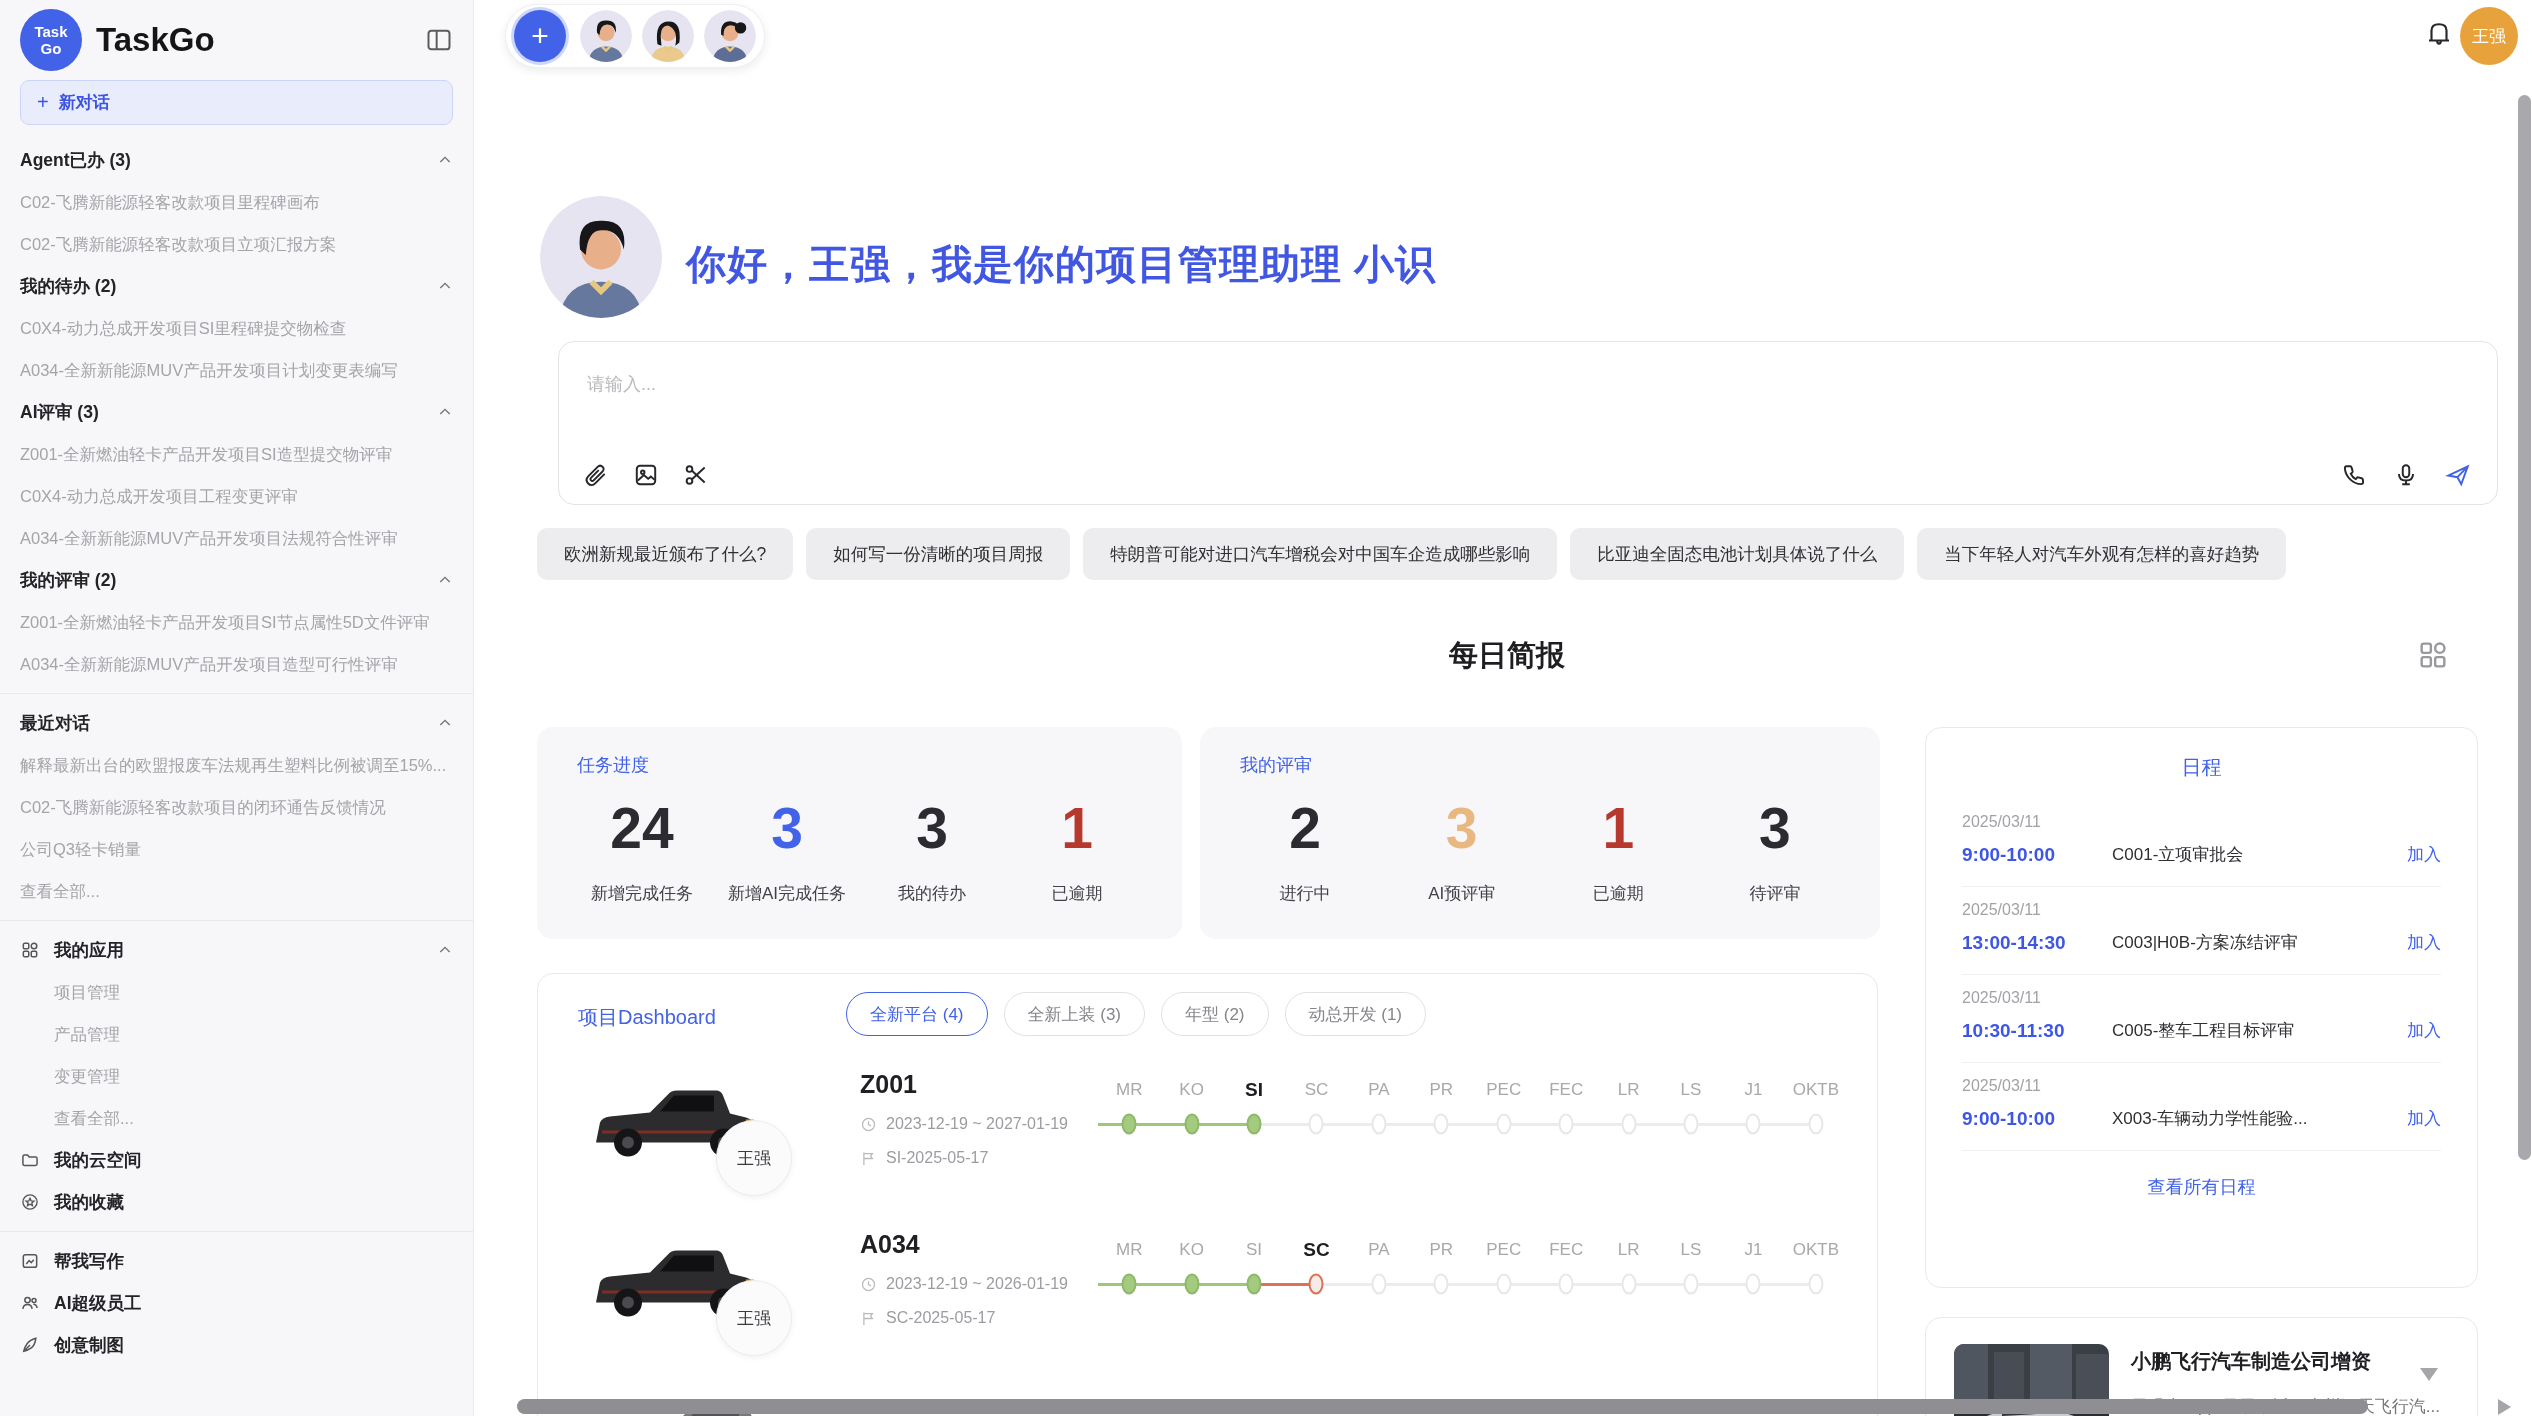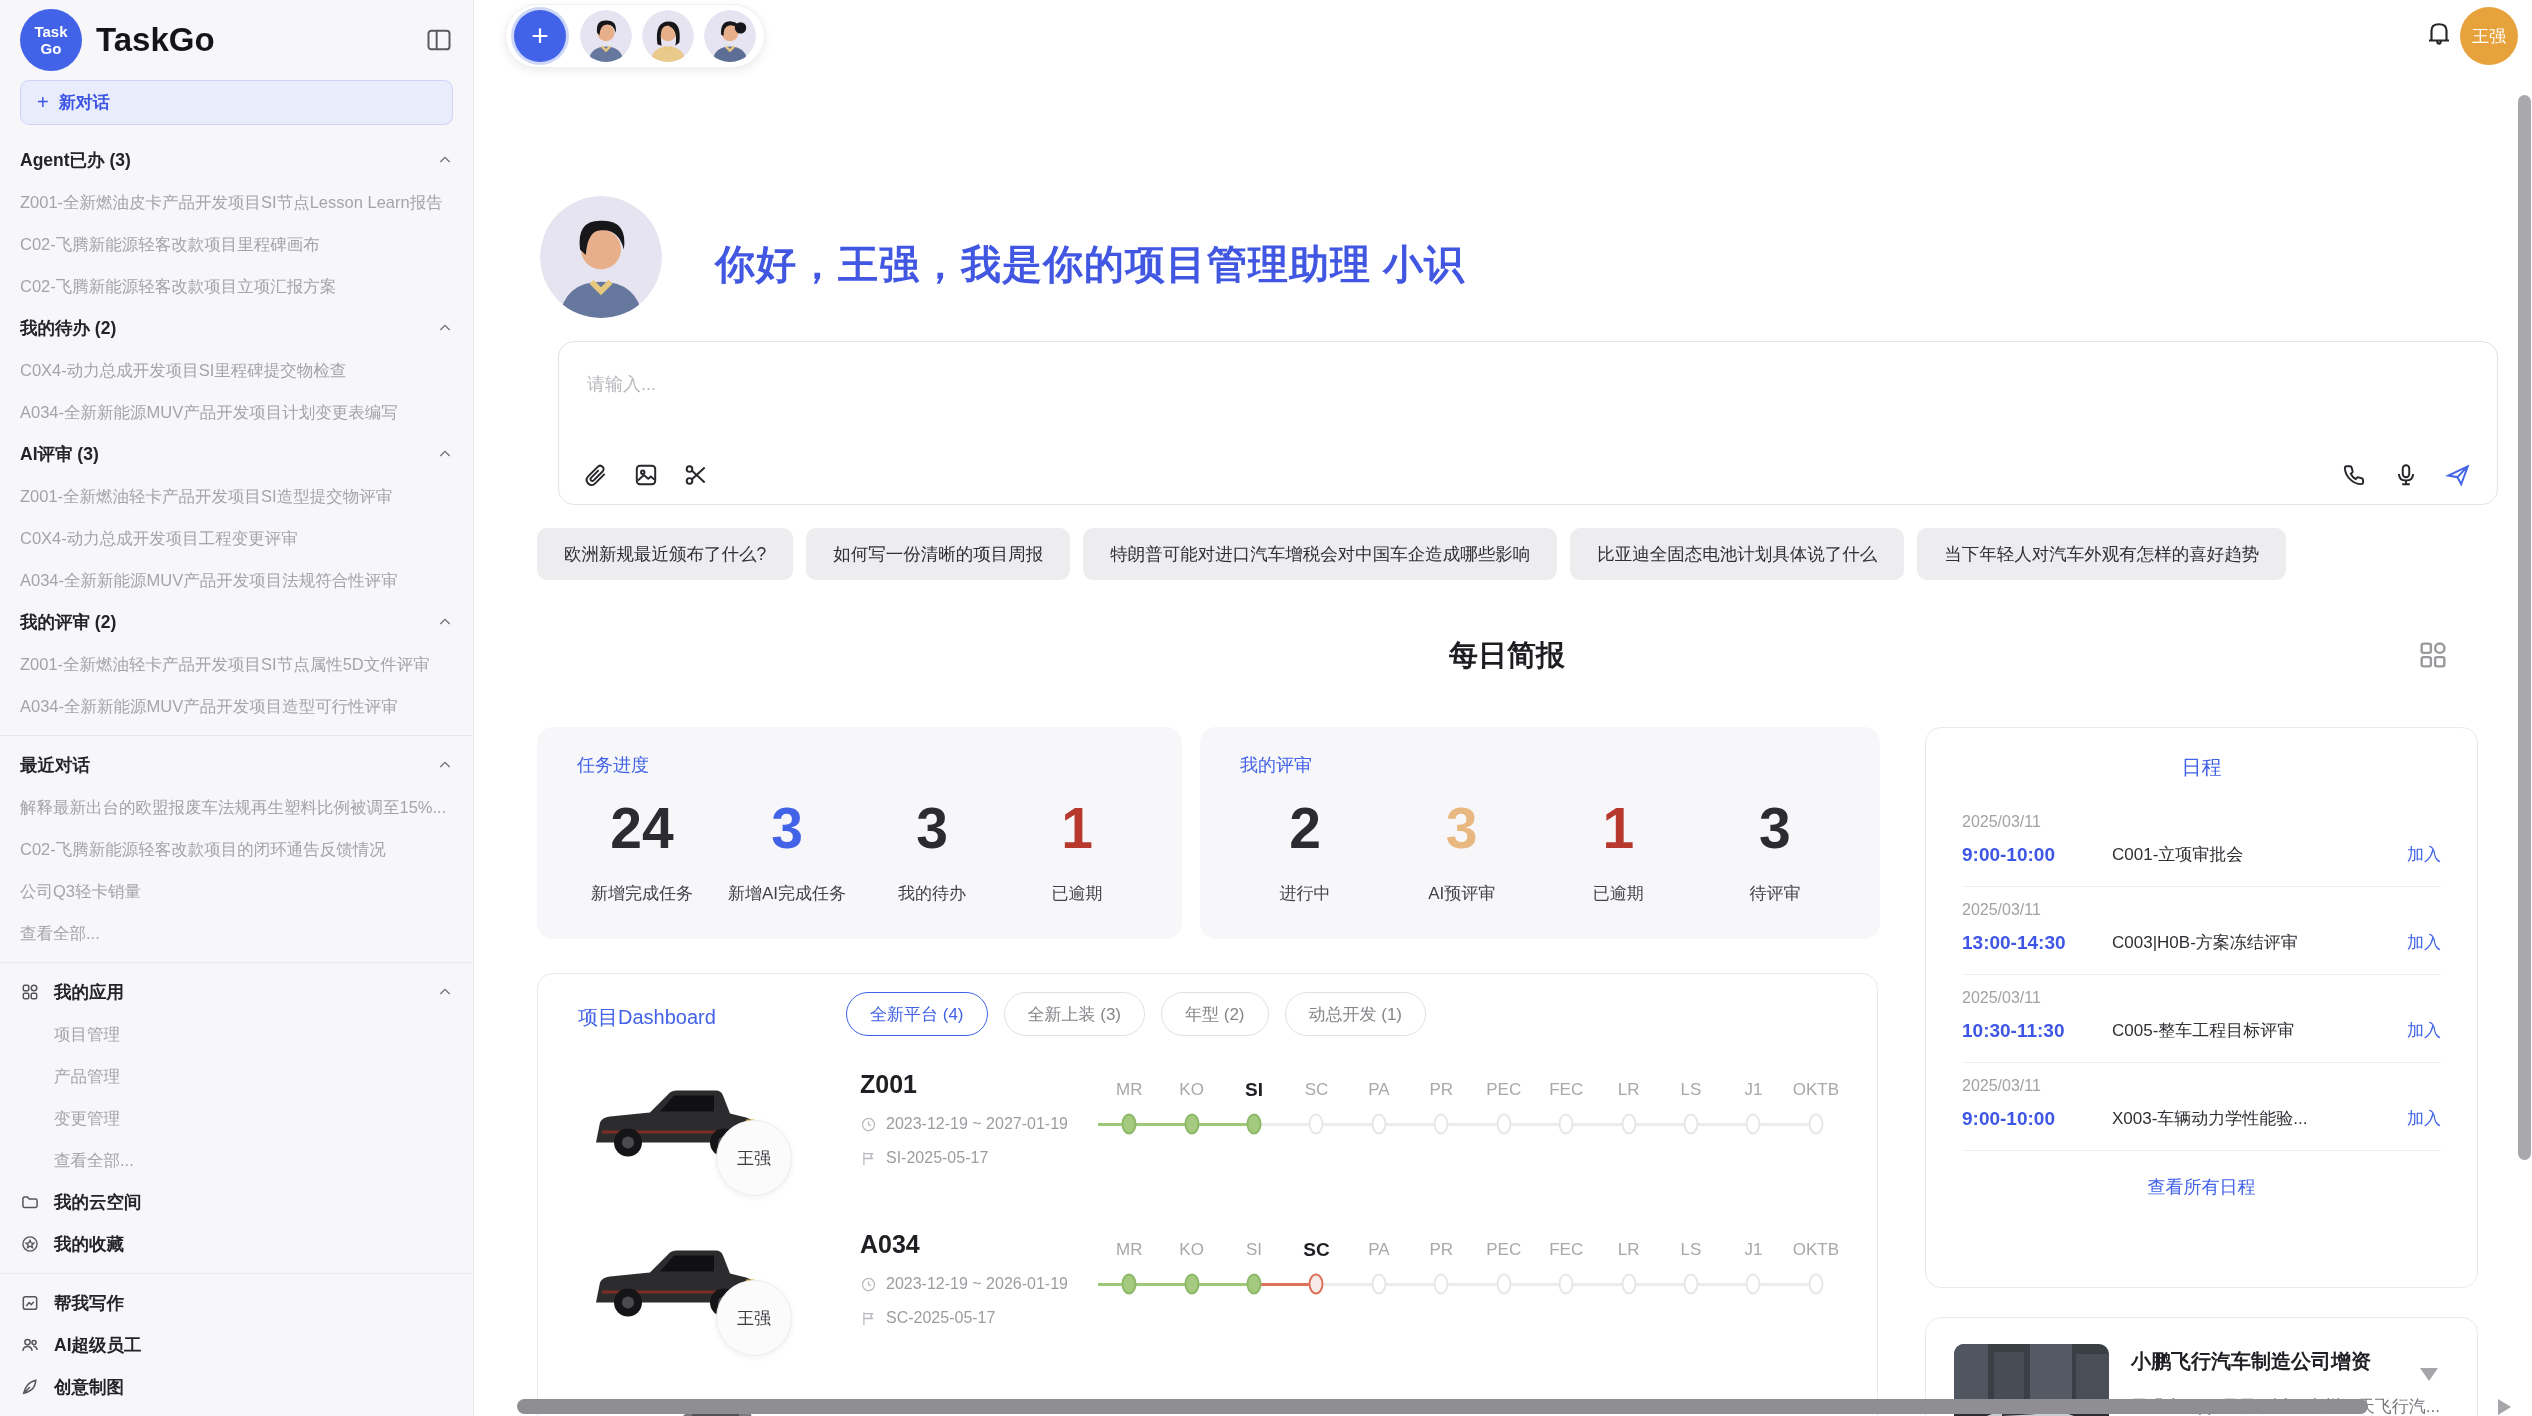--- a/index.html
+++ b/index.html
@@ -39,21 +39,21 @@
   .plus-btn { width:52px; height:52px; border-radius:50%; background:#4262e8; color:#fff;
     display:flex; align-items:center; justify-content:center; font-size:30px; cursor:pointer;
     box-shadow:0 0 0 3px #cdd7f9; margin-right:4px; }
   .mini-avatar { width:52px; height:52px; border-radius:50%; overflow:hidden; cursor:pointer; flex:0 0 auto; }
   .bell { position:absolute; left:2424px; top:18px; width:30px; height:30px; color:#26262b; cursor:pointer; }
   .user-avatar { position:absolute; left:2460px; top:7px; width:58px; height:58px; border-radius:50%;
     background:#e8a23c; color:#fff; font-size:17px; display:flex; align-items:center; justify-content:center; cursor:pointer; }
 
   
   .greet-avatar { position:absolute; left:540px; top:196px; width:122px; height:122px; border-radius:50%; overflow:hidden; }
-  .greet-title { position:absolute; left:715px; top:237px; font-size:40px; font-weight:bold; color:#4157e2; letter-spacing:1px; }
+  .greet-title { position:absolute; left:686px; top:237px; font-size:40px; font-weight:bold; color:#4157e2; letter-spacing:1px; }
 
   
   .composer { position:absolute; left:558px; top:341px; width:1940px; height:164px; background:#fff;
     border:1px solid #e4e4e7; border-radius:16px; }
   .placeholder { position:absolute; left:28px; top:30px; font-size:18px; color:#b9b9be; }
   .attach-row { position:absolute; left:24px; bottom:16px; display:flex; gap:24px; }
   .attach-row .cicon, .send-row .cicon { width:26px; height:26px; color:#26262b; cursor:pointer; }
   .send-row { position:absolute; right:26px; bottom:16px; display:flex; gap:26px; align-items:center; }
   .send-row .send { color:#4262e8; }
 
@@ -178,21 +178,20 @@
     </div>
     <nav class="nav" id="sidebar-nav">
         <div class="nav-row sec-header">
           <span>Agent已办 (3)</span>
           <span class="chev">
             <svg viewBox="0 0 24 24" fill="none" stroke="currentColor" stroke-width="2">
               <path d="M5 15 L12 8 L19 15"></path>
             </svg>
           </span>
         </div>
-        <div class="nav-row nav-item">Z001-全新燃油皮卡产品开发项目SI节点Lesson Learn报告</div>
         <div class="nav-row nav-item">C02-飞腾新能源轻客改款项目里程碑画布</div>
         <div class="nav-row nav-item">C02-飞腾新能源轻客改款项目立项汇报方案</div>
         <div class="nav-row sec-header">
           <span>我的待办 (2)</span>
           <span class="chev">
             <svg viewBox="0 0 24 24" fill="none" stroke="currentColor" stroke-width="2">
               <path d="M5 15 L12 8 L19 15"></path>
             </svg>
           </span>
         </div>

